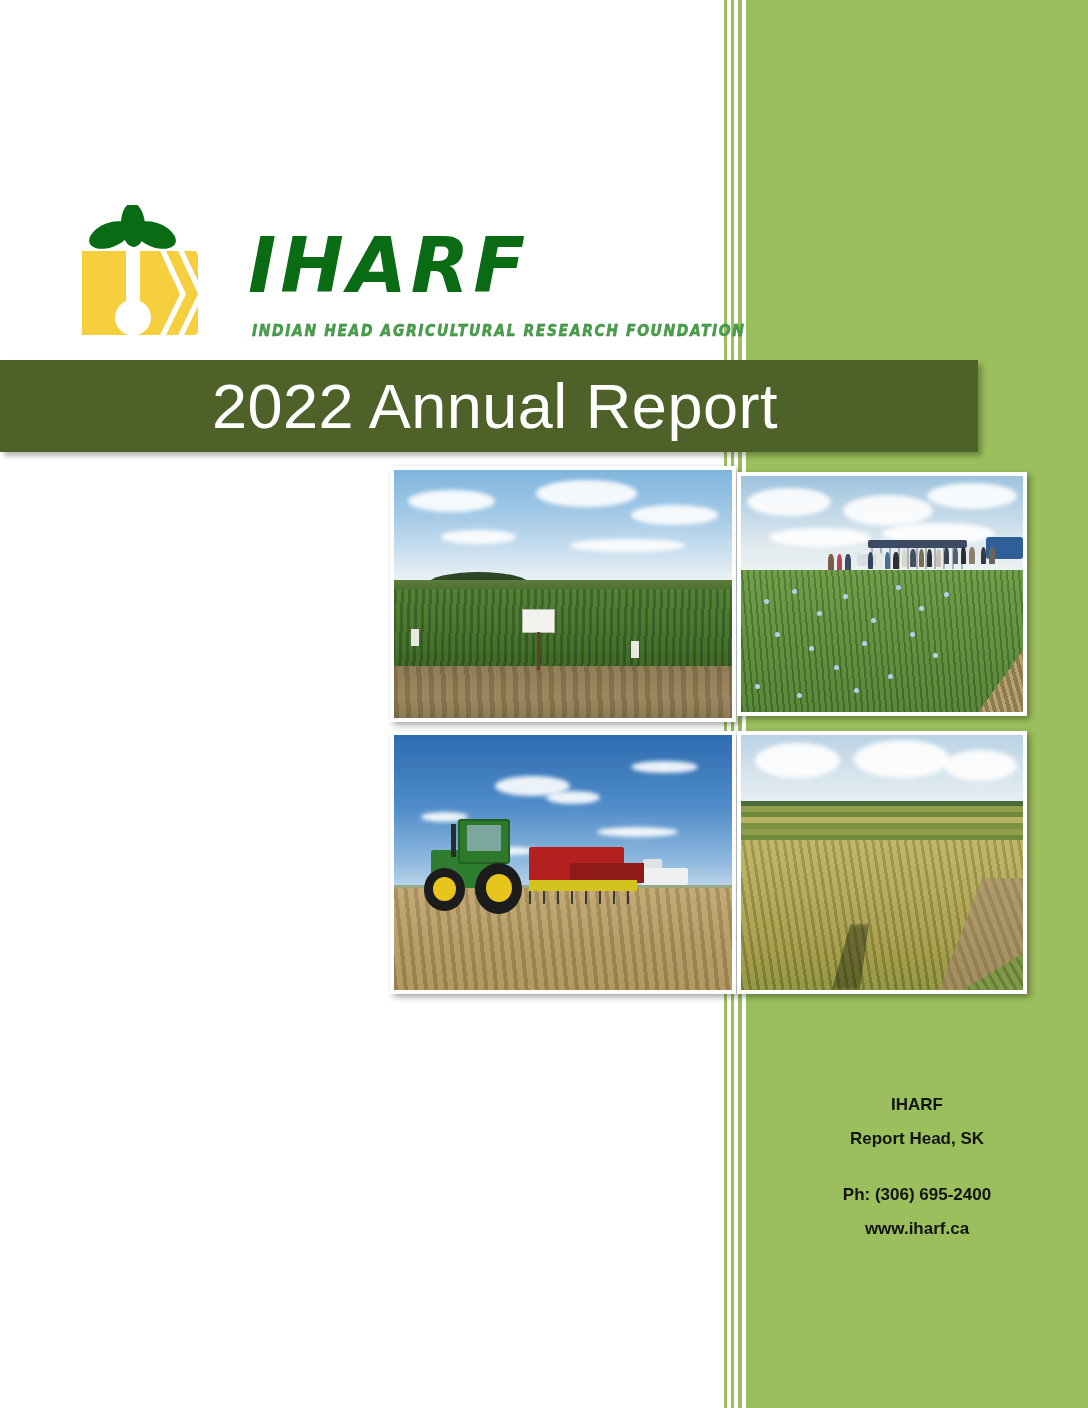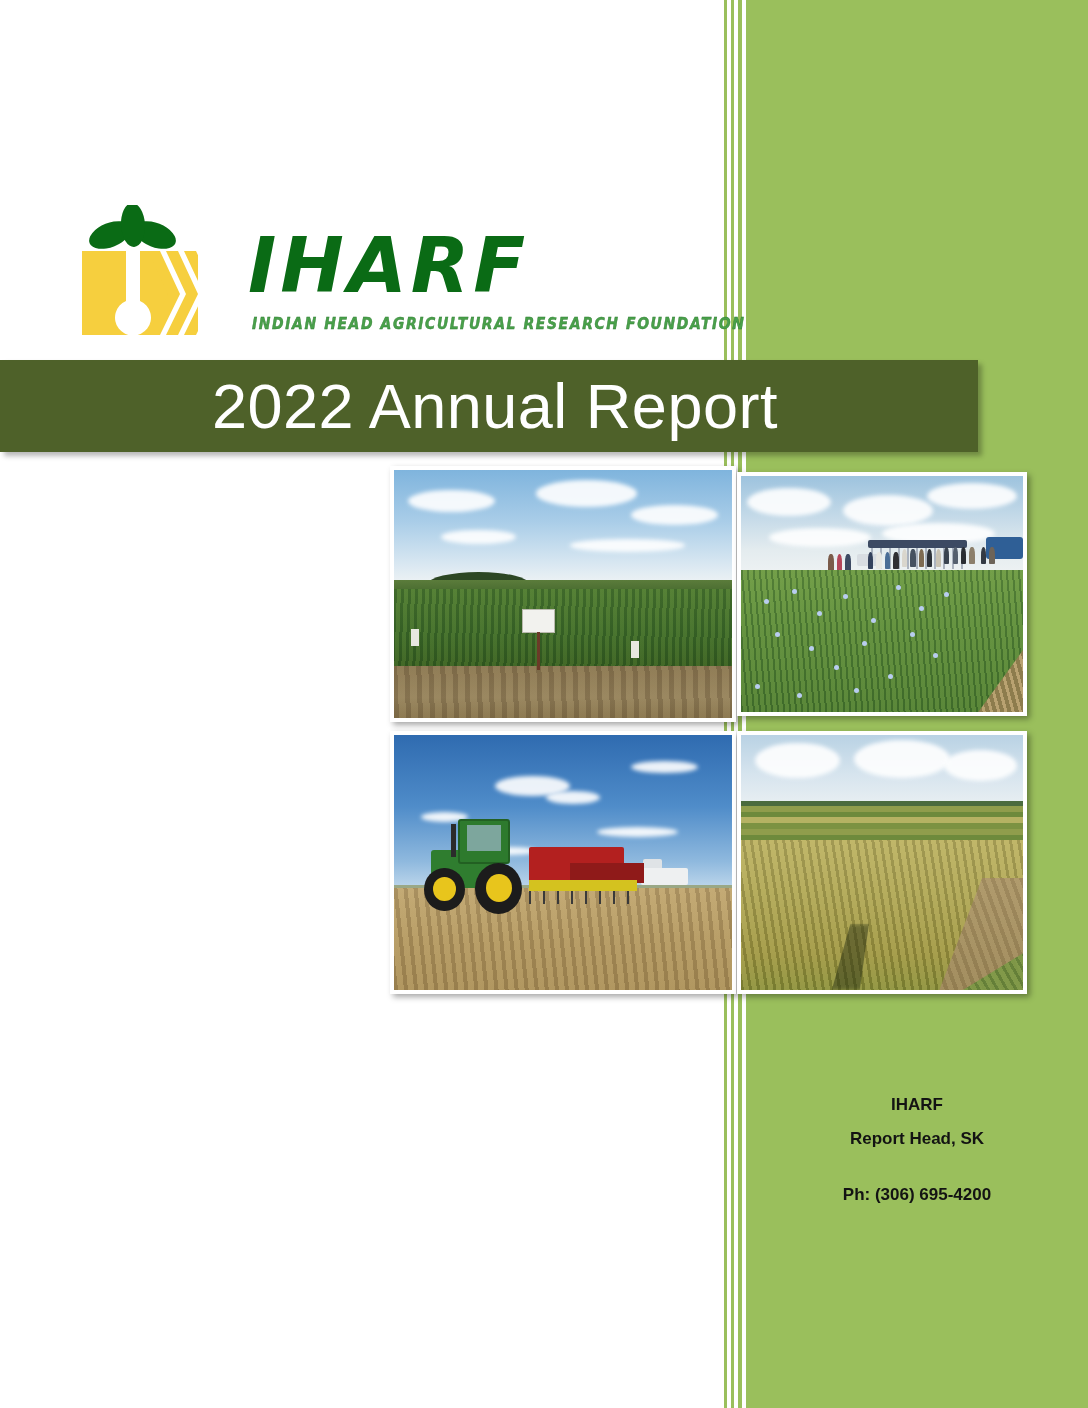--- a/index.html
+++ b/index.html
@@ -18,21 +18,21 @@
   
   #logo-block{position:absolute;left:70px;top:200px;width:600px;height:140px;}
   #logo-mark{position:absolute;left:0;top:5px;width:128px;height:132px;}
   #logo-word{position:absolute;left:178px;top:28px;}
   #logo-word .iharf{
     font-family:"DejaVu Sans",sans-serif;font-style:italic;font-weight:700;
     font-size:76px;letter-spacing:4px;color:#0a6b15;line-height:1;
     display:block;
   }
   #logo-tagline{
-    position:absolute;left:182px;top:115px;
+    position:absolute;left:182px;top:122px;
     font-family:"DejaVu Sans Condensed","DejaVu Sans",sans-serif;
     font-style:italic;font-weight:700;font-size:15.5px;letter-spacing:1.6px;
     color:#49a04a;white-space:nowrap;
     -webkit-text-stroke:0.4px #2f7d33;
   }
 
   
   #title-banner{
     position:absolute;left:0;top:360px;width:978px;height:92px;
     background:#4e6129;box-shadow:4px 4px 5px rgba(0,0,0,.28);
@@ -286,14 +286,15 @@
     <div class="p4-dirt"></div>
     <div class="p4-green"></div>
     <div class="p4-shadow"></div>
   </div>
 </div>
 
 <div id="contact-block">
   <div>IHARF</div>
   <div>Report Head, SK</div>
   <span class="spacer"></span>
-  <div>Ph: (306) 695-4200</div>
+  <div>Ph: (306) 695-2400</div>
+  <div>www.iharf.ca</div>
 </div>
 
 </body></html>

